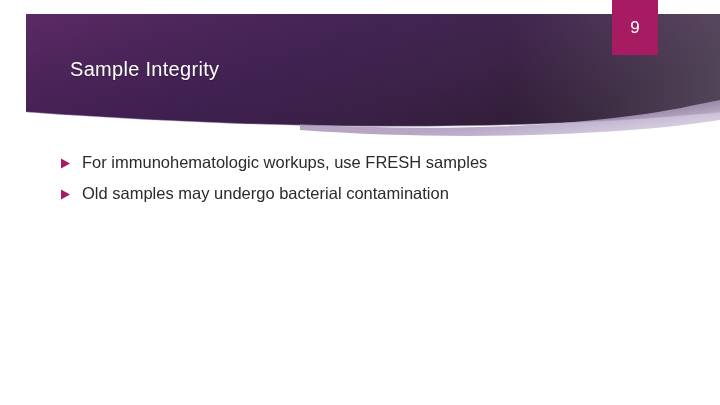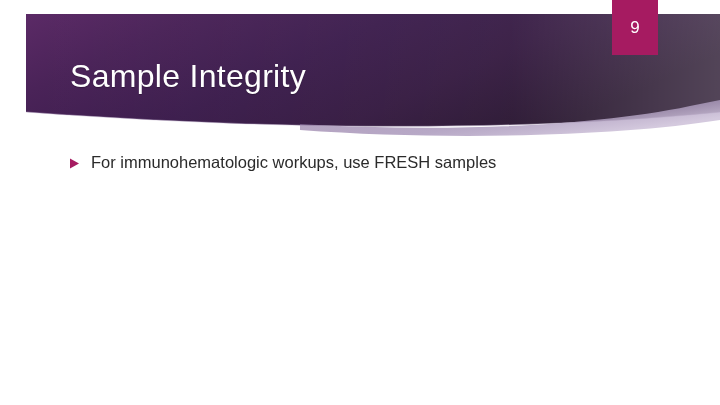--- a/index.html
+++ b/index.html
@@ -50,31 +50,31 @@
     font-family: "Liberation Sans", sans-serif;
     letter-spacing: 0.2px;
   }
 
   
   .slide-title {
     position: absolute;
     left: 70px;
     top: 58px;
     color: #ffffff;
-    font-size: 32px;
+    font-size: 20px;
     font-weight: 400;
     letter-spacing: 0.3px;
     font-family: "Liberation Sans", sans-serif;
     text-shadow: 0 1px 1px rgba(0,0,0,0.25);
   }
 
   
   .body-content {
     position: absolute;
-    left: 69px;
+    left: 60px;
     top: 152px;
     width: 560px;
   }
   .bullet-row {
     display: flex;
     align-items: flex-start;
     margin-bottom: 9px;
   }
   .bullet-marker {
     flex: 0 0 auto;
@@ -138,16 +138,24 @@
 
     <div class="bullet-row">
       <span class="bullet-marker">
         <svg width="11" height="11" viewBox="0 0 11 11" xmlns="http://www.w3.org/2000/svg">
           <polygon points="1,0.5 10,5.5 1,10.5" fill="#a61b61"></polygon>
         </svg>
       </span>
       <span class="bullet-text">For immunohematologic workups, use FRESH samples</span>
     </div>
 
+    <div class="bullet-row">
+      <span class="bullet-marker">
+        <svg width="11" height="11" viewBox="0 0 11 11" xmlns="http://www.w3.org/2000/svg">
+          <polygon points="1,0.5 10,5.5 1,10.5" fill="#a61b61"></polygon>
+        </svg>
+      </span>
+      <span class="bullet-text">Old samples may undergo bacterial contamination</span>
+    </div>
 
 
   </div>
 </div>
 
 </body></html>

